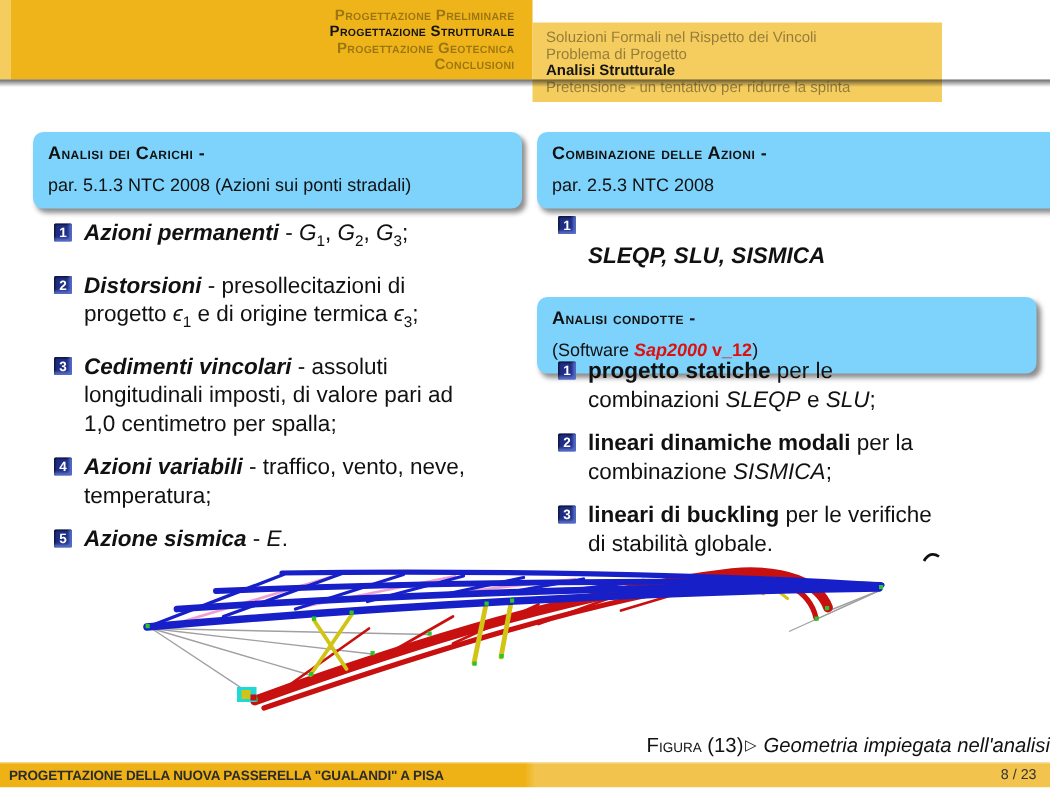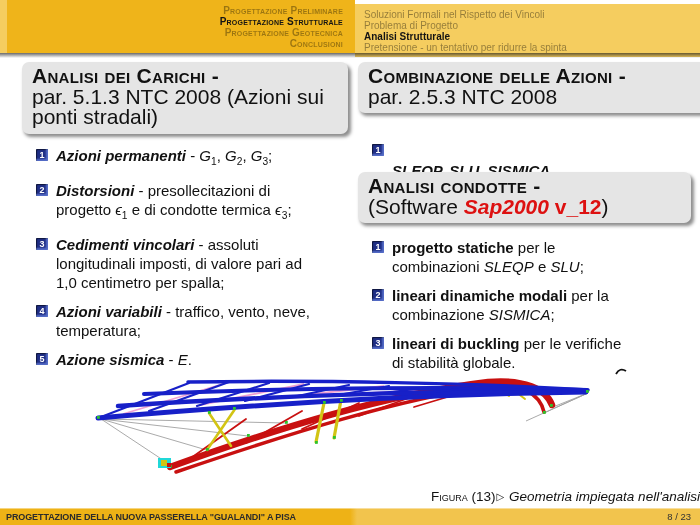--- a/index.html
+++ b/index.html
@@ -4,32 +4,32 @@
 <style>
   * { margin:0; padding:0; box-sizing:border-box; }
   html,body { width:700px; height:525px; }
   body { font-family:"Liberation Sans", sans-serif; background:#ffffff; position:relative; overflow:hidden; }
   .slide { position:relative; width:700px; height:525px; background:#ffffff; }
 
   
   .header-strip { position:absolute; left:0; top:0; width:7px; height:53px; background:#f5cd5f; }
   .header-left  { position:absolute; left:7px; top:0; width:348px; height:53px; background:#efb41a;
                   text-align:right; padding:5px 12px 0 0; }
-  .header-right { position:absolute; left:355px; top:4px; width:345px; height:53px; background:#f5cd5f;
+  .header-right { position:absolute; left:355px; top:15px; width:273px; height:53px; background:#f5cd5f;
                   padding:5px 0 0 9px; }
   .nav-item { font-size:10px; line-height:11px; color:rgba(0,0,0,.40); white-space:nowrap; cursor:pointer; }
   .header-left .nav-item { font-variant:small-caps; font-weight:bold; letter-spacing:.2px; color:rgba(0,0,0,.35); }
   .nav-item.active { color:#141414; font-weight:bold; }
   .header-shadow { position:absolute; left:0; top:53px; width:700px; height:5px;
                    background:linear-gradient(to bottom, rgba(25,25,25,.65), rgba(25,25,25,0)); }
 
   
-  .bbox { position:absolute; background:#e5e5e5; border-radius:7px;
+  .bbox { position:absolute; background:#7dd3fc; border-radius:7px;
           box-shadow:2.5px 3px 3.5px rgba(0,0,0,.45);
-          padding:4px 10px 6px 10px; font-size:21px; line-height:20.5px; color:#111; }
+          padding:4px 10px 6px 10px; font-size:12px; line-height:20.5px; color:#111;margin-top:26px; }
   #box-carichi      { left:22px;  top:62px;  width:326px; }
   #box-combinazione { left:358px; top:62px;  width:373px; }
   #box-analisi      { left:358px; top:172px; width:333px; }
   .sc { font-variant:small-caps; font-weight:bold; letter-spacing:.3px; }
 
   
   .list { position:absolute; }
   #left-list  { left:36px;  top:146px; }
   #combo-list { left:372px; top:141px; }
   #right-list { left:372px; top:238px; }
@@ -87,21 +87,21 @@
 
   <div class="bbox" id="box-carichi"><span class="sc">Analisi dei Carichi -</span><br><span>par. 5.1.3 NTC 2008 (Azioni sui ponti stradali)</span></div>
 
   <div class="list" id="left-list">
     <div class="item">
       <span class="badge">1</span>
       <span class="itext"><span class="bi">Azioni permanenti</span><span> - </span><span class="i">G</span><sub>1</sub><span>, </span><span class="i">G</span><sub>2</sub><span>, </span><span class="i">G</span><sub>3</sub><span>;</span></span>
     </div>
     <div class="item">
       <span class="badge">2</span>
-      <span class="itext"><span class="bi">Distorsioni</span><span> - presollecitazioni di progetto </span><span class="i">ϵ</span><sub>1</sub><span> e di condotte termica </span><span class="i">ϵ</span><sub>3</sub><span>;</span></span>
+      <span class="itext"><span class="bi">Distorsioni</span><span> - presollecitazioni di progetto </span><span class="i">ϵ</span><sub>1</sub><span> e di origine termica </span><span class="i">ϵ</span><sub>3</sub><span>;</span></span>
     </div>
     <div class="item">
       <span class="badge">3</span>
       <span class="itext"><span class="bi">Cedimenti vincolari</span><span> - assoluti longitudinali imposti, di valore pari ad 1,0 centimetro per spalla;</span></span>
     </div>
     <div class="item">
       <span class="badge">4</span>
       <span class="itext"><span class="bi">Azioni variabili</span><span> - traffico, vento, neve, temperatura;</span></span>
     </div>
     <div class="item">

